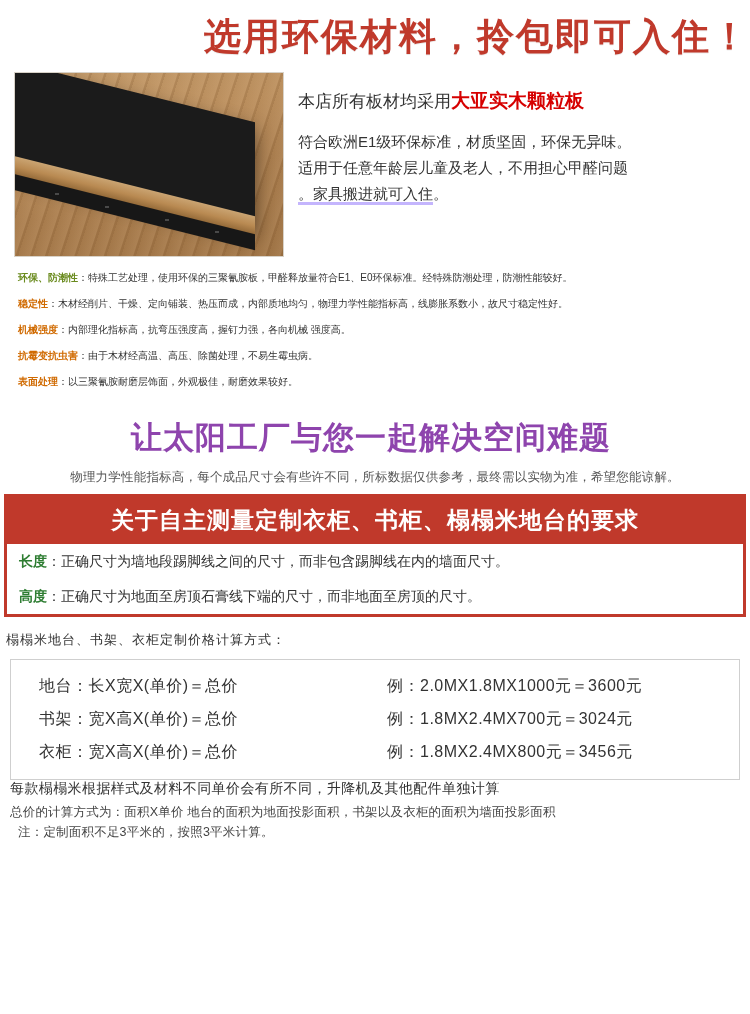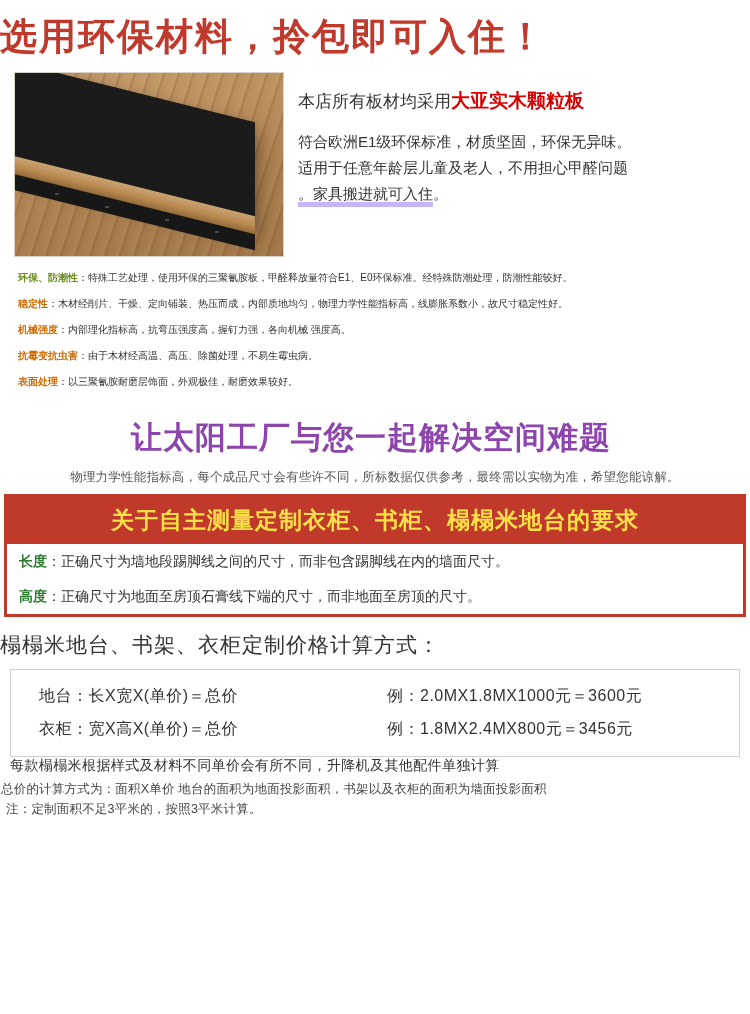--- a/index.html
+++ b/index.html
@@ -11,21 +11,21 @@
     width: 750px;
     height: 1014px;
     font-family: "Liberation Sans", sans-serif;
     color: #333;
     overflow: hidden;
     position: relative;
   }
 
   
   .header-title {
-    text-align: left;
+    text-align: right;
     color: #c0392b;
     font-size: 37px;
     font-weight: bold;
     letter-spacing: 2px;
     padding: 12px 0 10px 0;
     font-family: "DejaVu Sans", "Liberation Sans", sans-serif;
     text-shadow: 0 1px 0 rgba(0,0,0,0.08);
   }
 
   
@@ -104,21 +104,21 @@
     color: #d60000;
     font-weight: bold;
     font-size: 19px;
   }
   .top-text .para {
     font-size: 15px;
     color: #333;
     line-height: 1.75;
   }
   .top-text .para .ul {
-    border-bottom: 5px solid #c4b5fd;
+    border-bottom: 3px solid #c4b5fd;
   }
 
   
   .features {
     padding: 12px 18px 6px 18px;
   }
   .feature {
     font-size: 10px;
     line-height: 1.7;
     margin-bottom: 9px;
@@ -149,41 +149,41 @@
   }
 
   
   .req-box {
     margin: 0 4px;
     border: 3px solid #c0392b;
     background: #fff;
   }
   .req-title {
     background: #c0392b;
-    color: #fde047;
+    color: #ffffff;
     font-size: 23px;
     font-weight: bold;
     text-align: center;
     padding: 8px 0;
     letter-spacing: 1px;
   }
   .req-row {
     font-size: 14px;
     color: #333;
     padding: 7px 12px;
     line-height: 1.5;
   }
   .req-row .rlabel { color: #2e7d32; font-weight: bold; }
   .req-row + .req-row { border-top: 0; }
 
   
   .price-head {
-    font-size: 21px;
-    color: #333;
-    padding: 14px 10px 10px 0;
+    font-size: 13px;
+    color: #333;
+    padding: 14px 10px 10px 6px;
     letter-spacing: 1px;
   }
   .price-table {
     border: 1px solid #cfcfcf;
     margin: 0 10px;
     padding: 10px 0;
   }
   .price-row {
     display: flex;
     font-size: 16px;
@@ -197,27 +197,27 @@
 
   .foot-note {
     font-size: 14px;
     color: #333;
     padding: 0 10px 2px 10px;
     letter-spacing: 0.4px;
   }
   .foot-sub {
     font-size: 12.5px;
     color: #444;
-    padding: 4px 10px 0 1px;
+    padding: 4px 10px 0 10px;
     letter-spacing: 0.2px;
   }
   .foot-sub2 {
     font-size: 12.5px;
     color: #444;
-    padding: 3px 10px 0 6px;
+    padding: 3px 10px 0 18px;
     letter-spacing: 0.2px;
   }
 </style>
 </head>
 <body>
 
 <div class="header-title">选用环保材料，拎包即可入住！</div>
 
 <div class="top-block">
 
@@ -281,20 +281,24 @@
 </div>
 
 <div class="price-head">榻榻米地台、书架、衣柜定制价格计算方式：</div>
 
 <div class="price-table">
   <div class="price-row">
     <div class="pformula">地台：长X宽X(单价)＝总价</div>
     <div class="pexample">例：2.0MX1.8MX1000元＝3600元</div>
   </div>
   <div class="price-row">
+    <div class="pformula">书架：宽X高X(单价)＝总价</div>
+    <div class="pexample">例：1.8MX2.4MX700元＝3024元</div>
+  </div>
+  <div class="price-row">
     <div class="pformula">衣柜：宽X高X(单价)＝总价</div>
     <div class="pexample">例：1.8MX2.4MX800元＝3456元</div>
   </div>
 </div>
 
 <div class="foot-note">每款榻榻米根据样式及材料不同单价会有所不同，升降机及其他配件单独计算</div>
 <div class="foot-sub">总价的计算方式为：面积X单价 地台的面积为地面投影面积，书架以及衣柜的面积为墙面投影面积</div>
 <div class="foot-sub2">注：定制面积不足3平米的，按照3平米计算。</div>
 
 </body></html>

